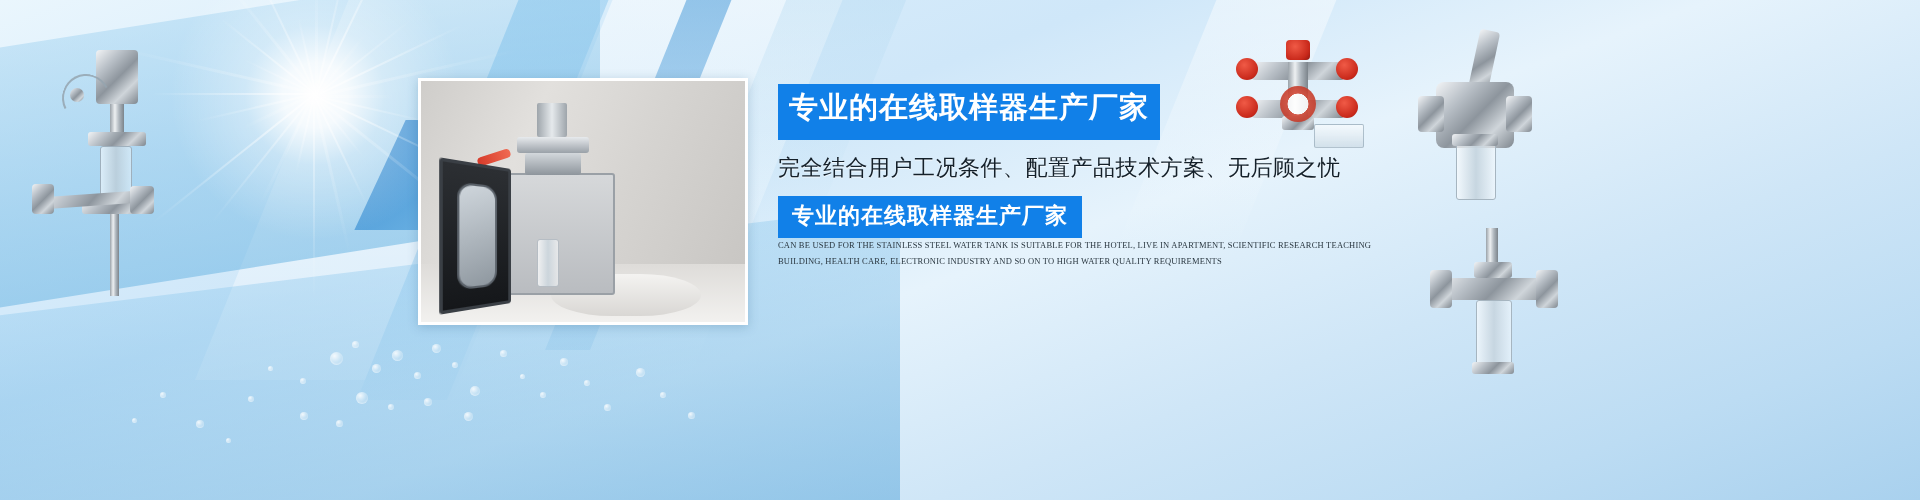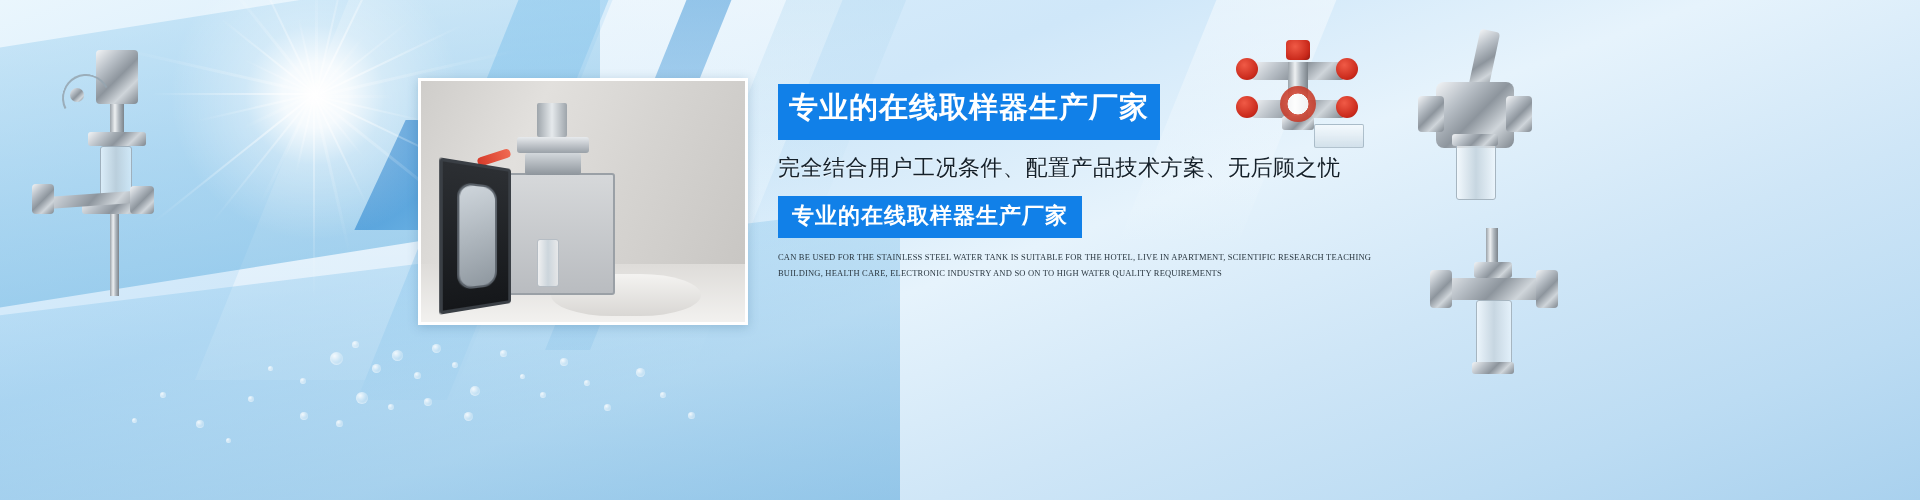--- a/index.html
+++ b/index.html
@@ -90,21 +90,21 @@
     display:inline-block;background:#1180e8;color:#fff;font-weight:bold;
     padding:4px 11px 12px 11px;white-space:nowrap;
   }
   .bar1{font-size:29px;letter-spacing:1px;margin-top:14px;}
   .line3{
     margin-top:13px;font-size:22px;color:#14202a;font-weight:500;white-space:nowrap;
     letter-spacing:.5px;text-shadow:0 1px 1px rgba(255,255,255,.8);
   }
   .bar2{font-size:22px;letter-spacing:1px;margin-top:13px;padding:5px 14px 7px 14px;}
   .eng{
-    margin-top:12px;width:600px;font-family:"Liberation Serif",serif;
+    width:600px;font-family:"Liberation Serif",serif;
     font-size:8.5px;line-height:1.85;color:#2a3740;letter-spacing:.2px;
     font-variant:small-caps;text-transform:uppercase;
   }
 
   
   .logo{
     position:absolute;left:222px;top:362px;
     font-family:"Liberation Serif",serif;font-style:italic;font-weight:bold;
     font-size:40px;color:rgba(255,255,255,.92);letter-spacing:1px;
     text-shadow:0 1px 3px rgba(60,120,165,.45);

